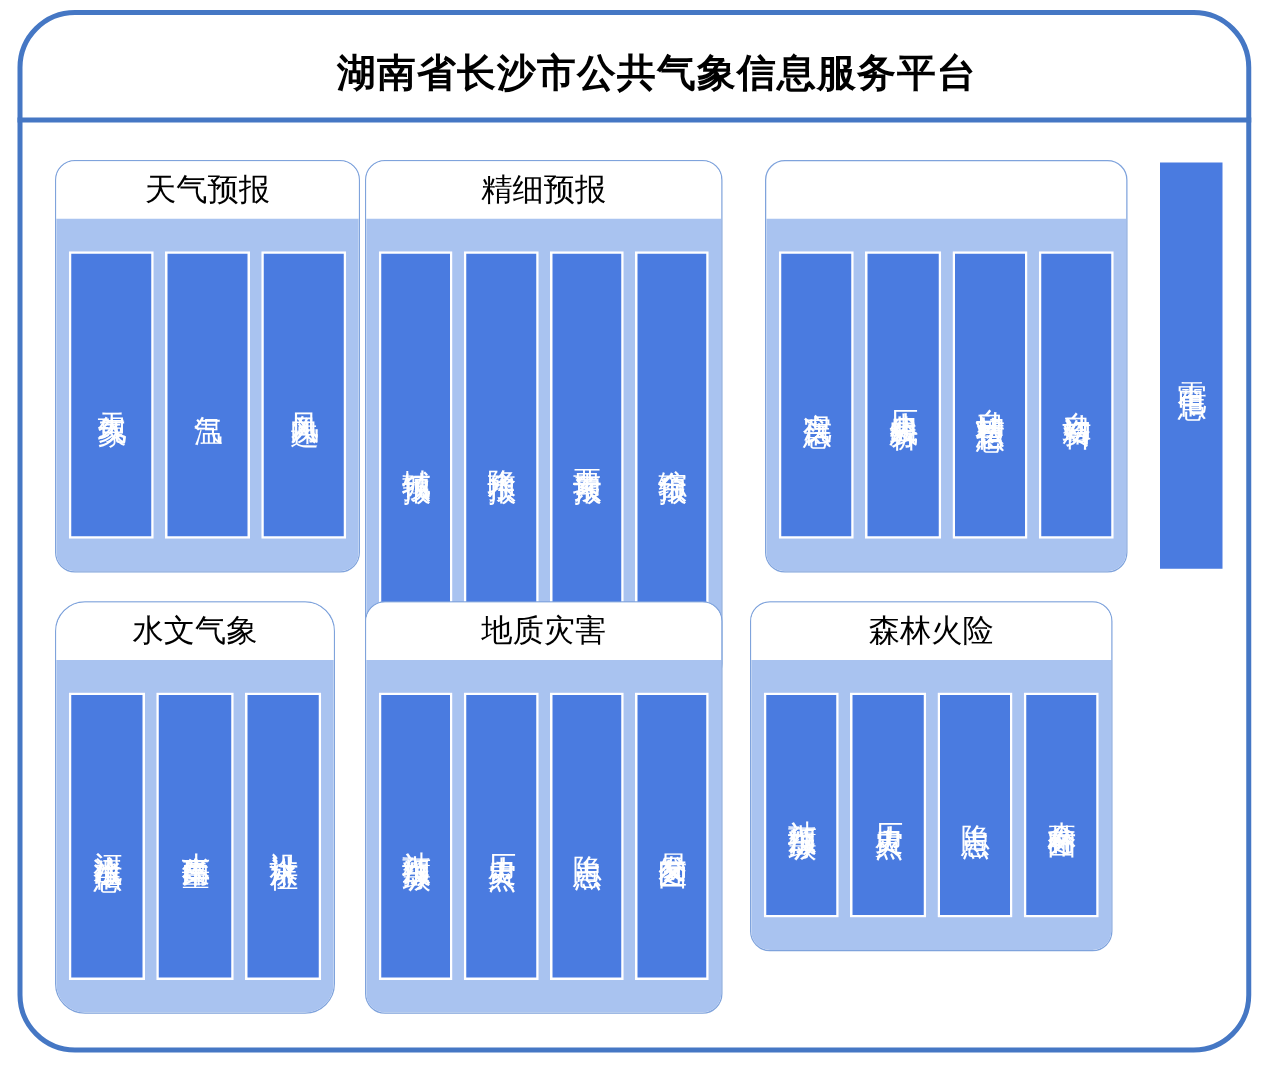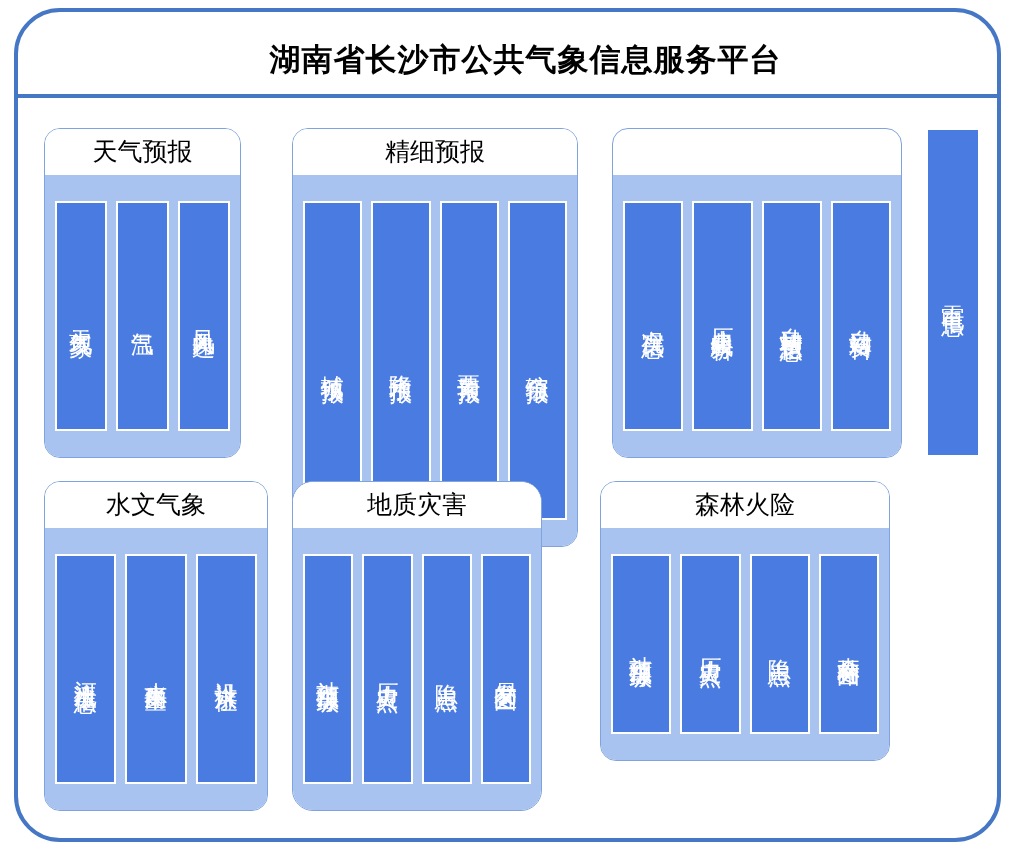--- a/index.html
+++ b/index.html
@@ -122,21 +122,21 @@
   }
 </style>
 </head>
 <body>
 
 <div id="frame">
   <div id="platform-title">湖南省长沙市公共气象信息服务平台</div>
 </div>
 <div id="title-divider"></div>
 
-<div class="panel" style="left:44px; top:128px; width:197px; height:330px;">
+<div class="panel" style="left:44px; top:128px; width:244px; height:330px;">
   <div class="panel-header">天气预报</div>
   <div class="panel-body">
     <div class="bar">
       <span class="bar-label">天气现象</span>
     </div>
     <div class="bar">
       <span class="bar-label">气温</span>
     </div>
     <div class="bar">
       <span class="bar-label">风向风速</span>
@@ -176,36 +176,36 @@
     <div class="bar">
       <span class="bar-label">自动站资料</span>
     </div>
   </div>
 </div>
 
 <div id="lightning-bar">
   <span class="bar-label">雷电信息</span>
 </div>
 
-<div class="panel" style="left:44px; top:481px; width:224px; height:330px;">
+<div class="panel" style="left:44px; top:481px; width:224px; height:330px;border-radius:24px;">
   <div class="panel-header">水文气象</div>
   <div class="panel-body">
     <div class="bar">
       <span class="bar-label">河流水位信息</span>
     </div>
     <div class="bar">
       <span class="bar-label">水库集雨量</span>
     </div>
     <div class="bar">
       <span class="bar-label">设计洪水位</span>
     </div>
   </div>
 </div>
 
-<div class="panel" style="left:292px; top:481px; width:250px; height:330px;border-radius:21px;">
+<div class="panel" style="left:292px; top:481px; width:286px; height:330px;">
   <div class="panel-header">地质灾害</div>
   <div class="panel-body">
     <div class="bar">
       <span class="bar-label">站点预报等级</span>
     </div>
     <div class="bar">
       <span class="bar-label">历史灾点</span>
     </div>
     <div class="bar">
       <span class="bar-label">隐患点</span>

